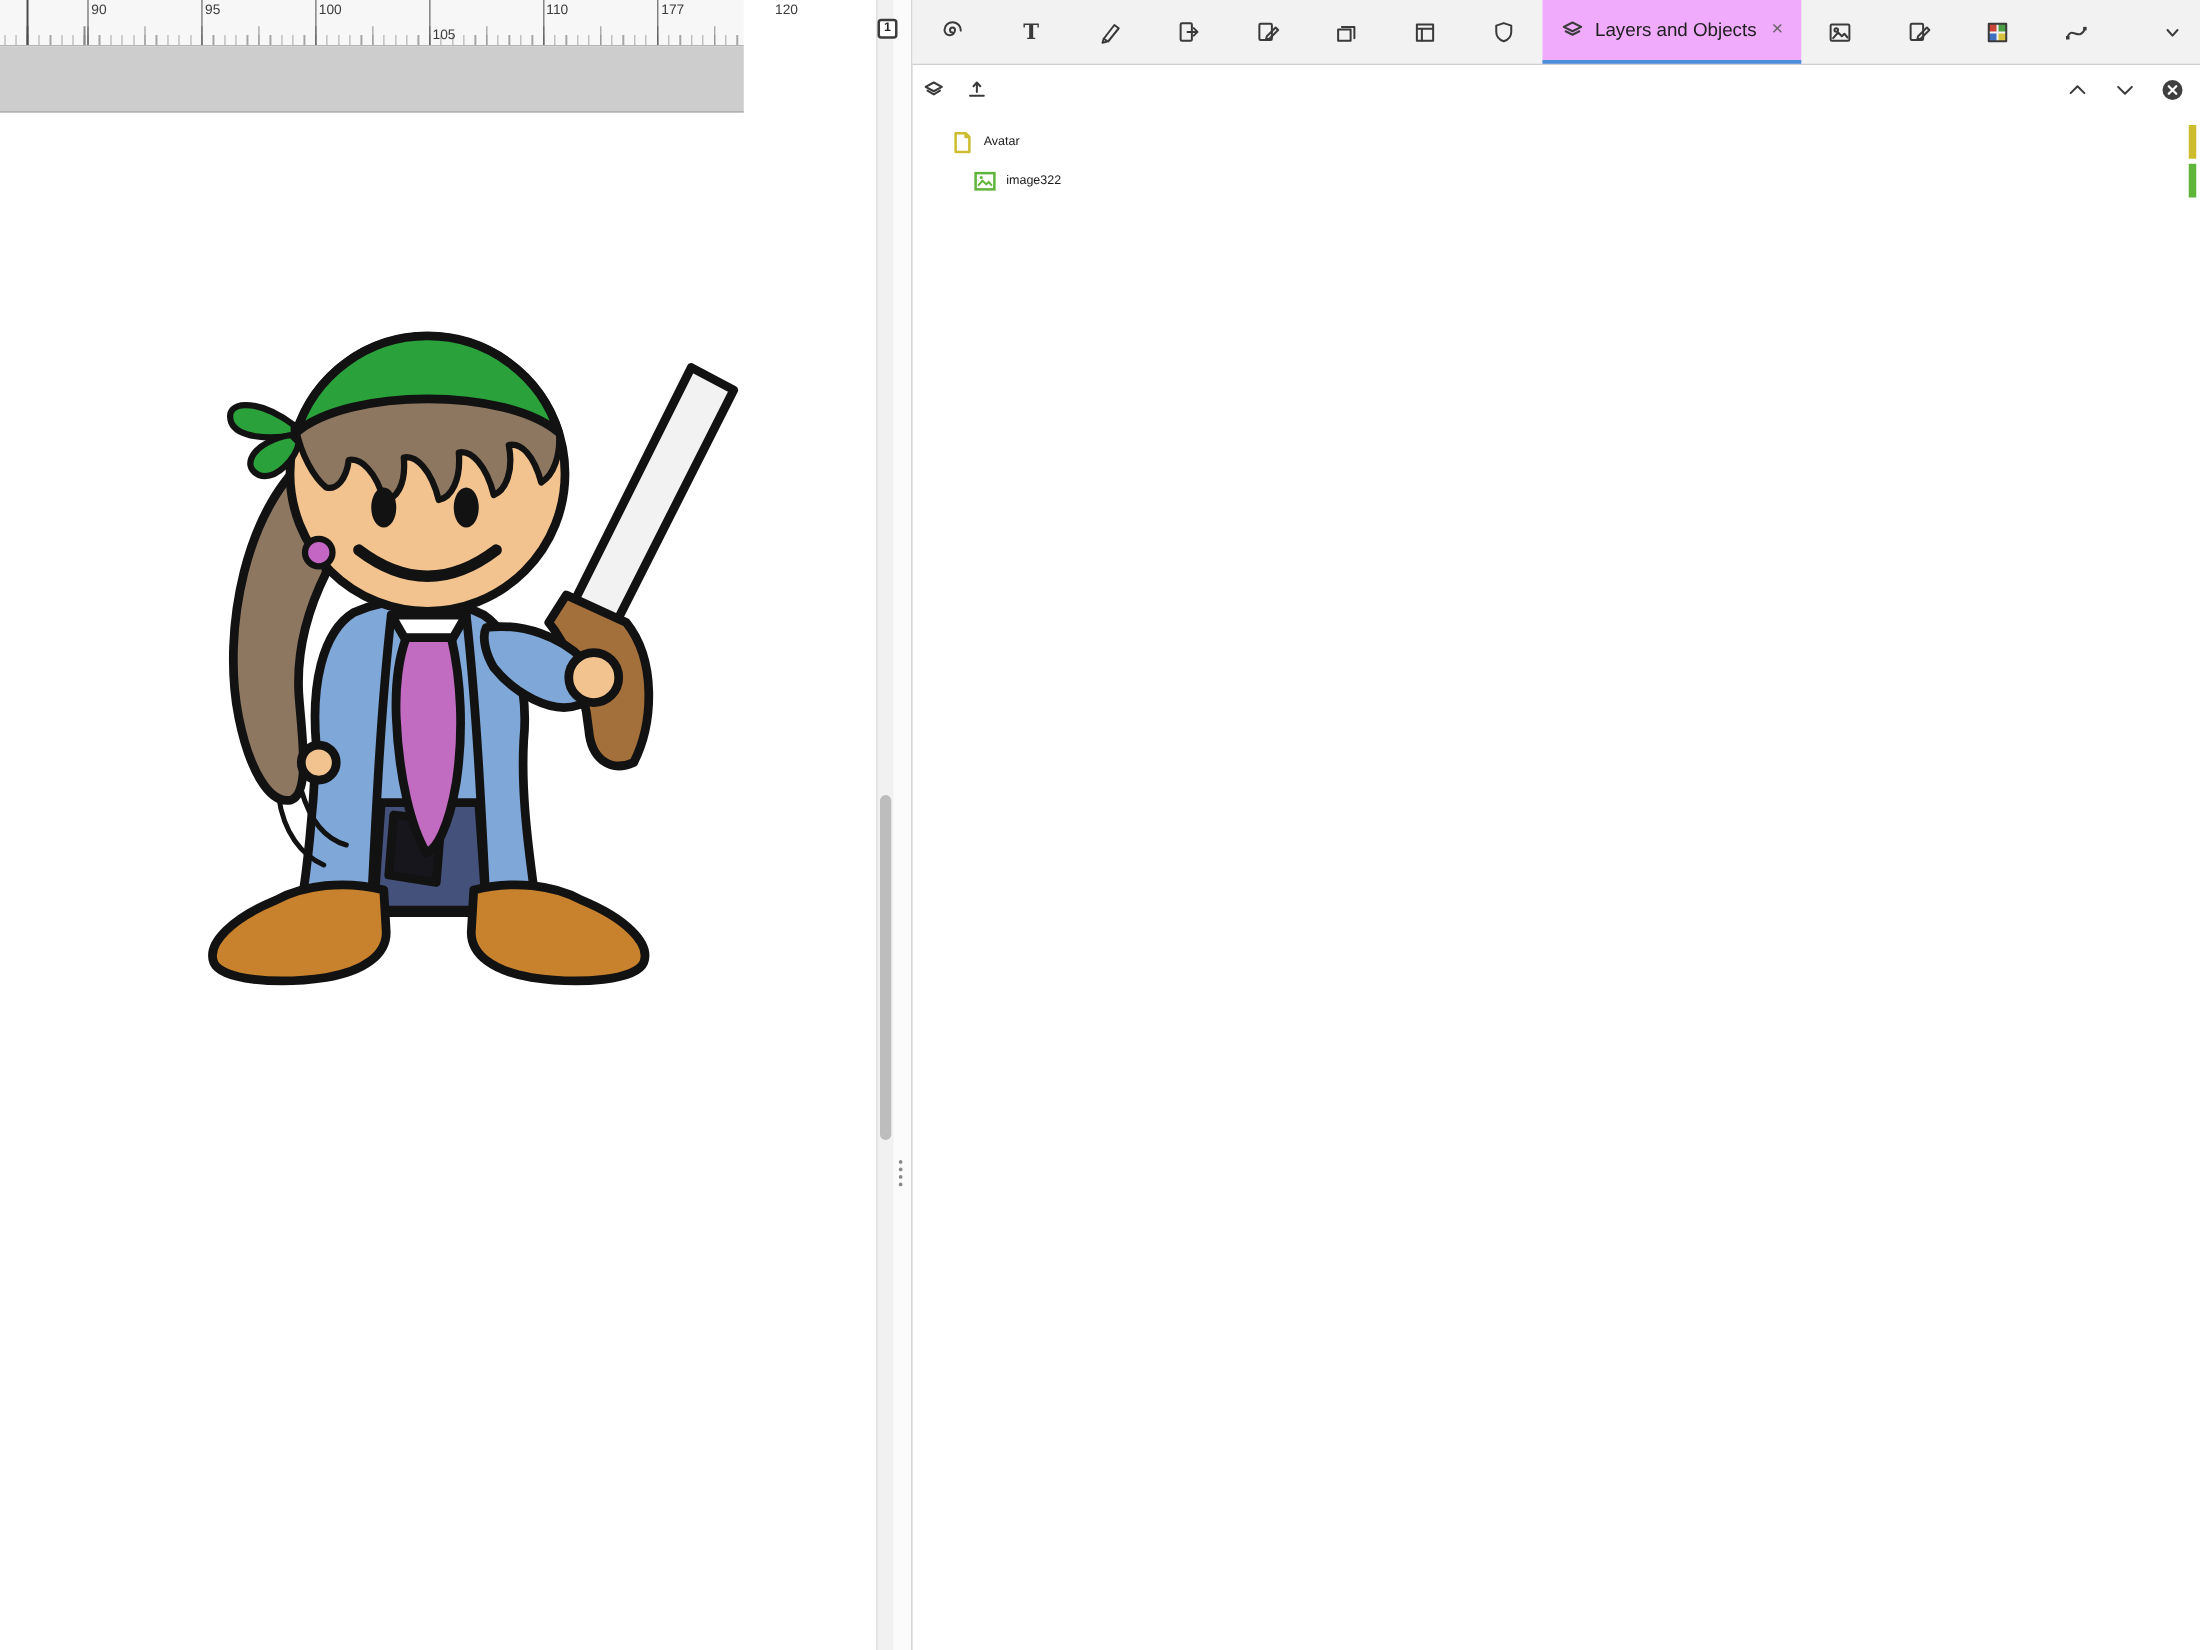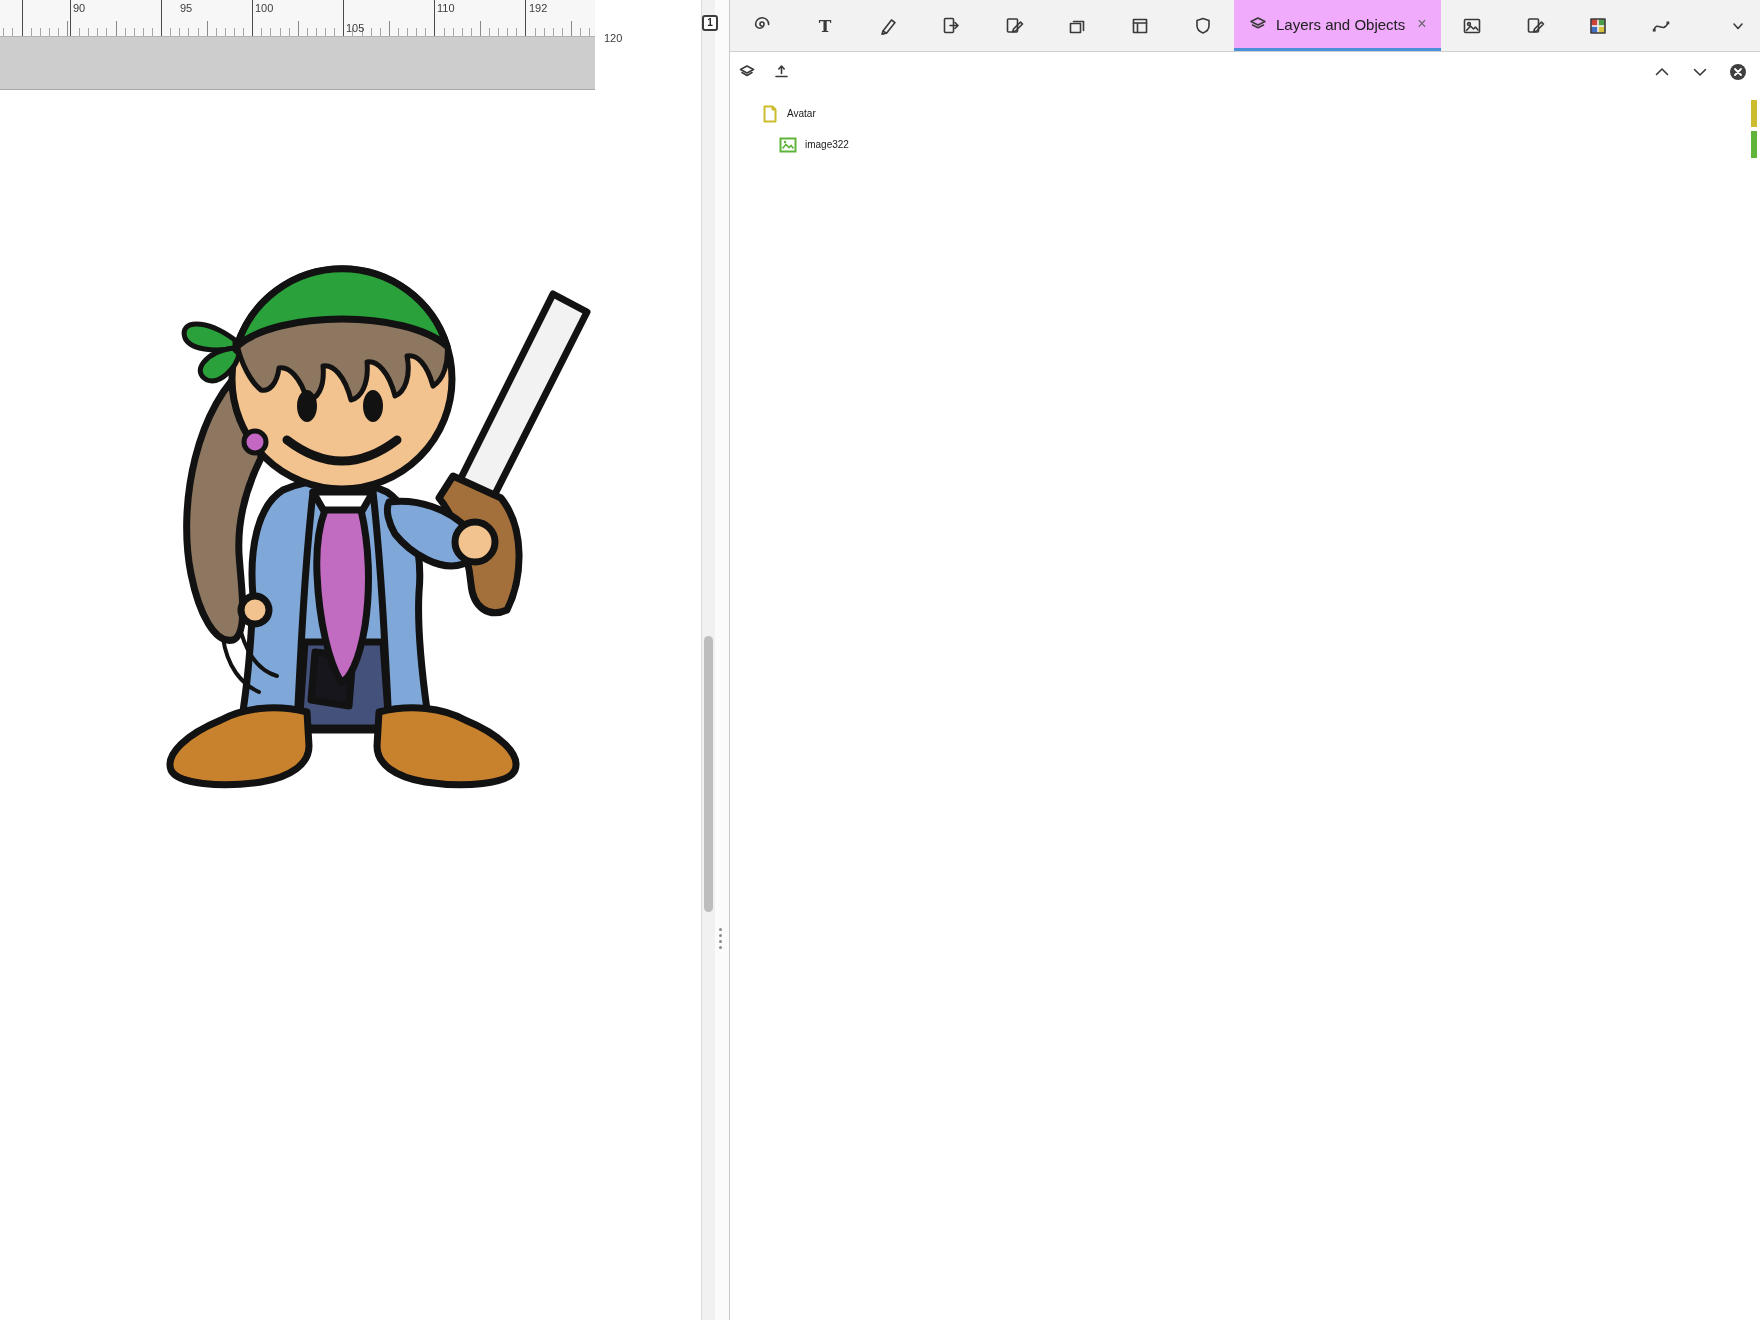--- a/index.html
+++ b/index.html
@@ -17,24 +17,24 @@
     background-image:
       repeating-linear-gradient(90deg,#4a4a4a 0 1px,transparent 1px 91.1px),
       repeating-linear-gradient(90deg,#8a8a8a 0 1px,transparent 1px 45.55px),
       repeating-linear-gradient(90deg,#a5a5a5 0 1px,transparent 1px 9.11px);
     background-size:auto 37px, auto 15px, auto 8px;
     background-position:70px bottom, 70px bottom, 70px bottom;
     background-repeat:repeat-x;
     border-bottom:1px solid #b3b3b3;
   }
   .ruler-num { position:absolute; top:2px; font-size:11px; color:#3c3c3c; }
-  .ruler-num:nth-of-type(1){left:73px;} .ruler-num:nth-of-type(2){left:180px;text-align:center;}
+  .ruler-num:nth-of-type(1){left:73px;} .ruler-num:nth-of-type(2){left:164px;text-align:center;}
   .ruler-num:nth-of-type(3){left:255px;} .ruler-num:nth-of-type(4){left:346px;margin-top:20px;}
   .ruler-num:nth-of-type(5){left:437px;} .ruler-num:nth-of-type(6){left:529px;}
-  .ruler-num:nth-of-type(7){left:604px;margin-top:30px;}
+  .ruler-num:nth-of-type(7){left:620px;}
   .offpage-band { position:absolute; left:0; top:37px; right:0; height:53px; background:#cdcdcd; border-bottom:1px solid #a8a8a8; }
   .artwork { position:absolute; left:157px; top:214px; width:450px; height:580px; }
 
   
   .v-scrollbar { position:absolute; left:701px; top:0; width:14px; height:1320px; background:#f1f1f1; border-left:1px solid #dcdcdc; }
   .v-scrollbar .thumb { position:absolute; left:2px; right:2px; top:636px; height:276px; background:#bdbdbd; border-radius:6px; }
   .page-badge {
     position:absolute; left:702px; top:15px; width:16px; height:16px; z-index:6;
     background:#fff; border:2px solid #3c3c3c; border-radius:3px;
     font-size:10px; font-weight:bold; color:#222; text-align:center; line-height:12px;
@@ -76,21 +76,21 @@
 </head>
 <body>
 
 <div class="canvas-region">
   <div class="ruler">
     <span class="ruler-num">90</span>
     <span class="ruler-num">95</span>
     <span class="ruler-num">100</span>
     <span class="ruler-num">105</span>
     <span class="ruler-num">110</span>
-    <span class="ruler-num">192</span>
+    <span class="ruler-num">177</span>
     <span class="ruler-num">120</span>
   </div>
   <div class="offpage-band"></div>
 
   <div class="artwork">
     <svg width="450" height="580" viewBox="0 0 450 580">
       <g stroke="#121212" stroke-width="7" stroke-linejoin="round" stroke-linecap="round">
 
         <path d="M92,150 C40,190 20,290 34,360 C42,400 58,430 76,426 C92,420 84,372 82,340 C80,300 92,268 104,244 Z" fill="#8d7760"></path>
 

